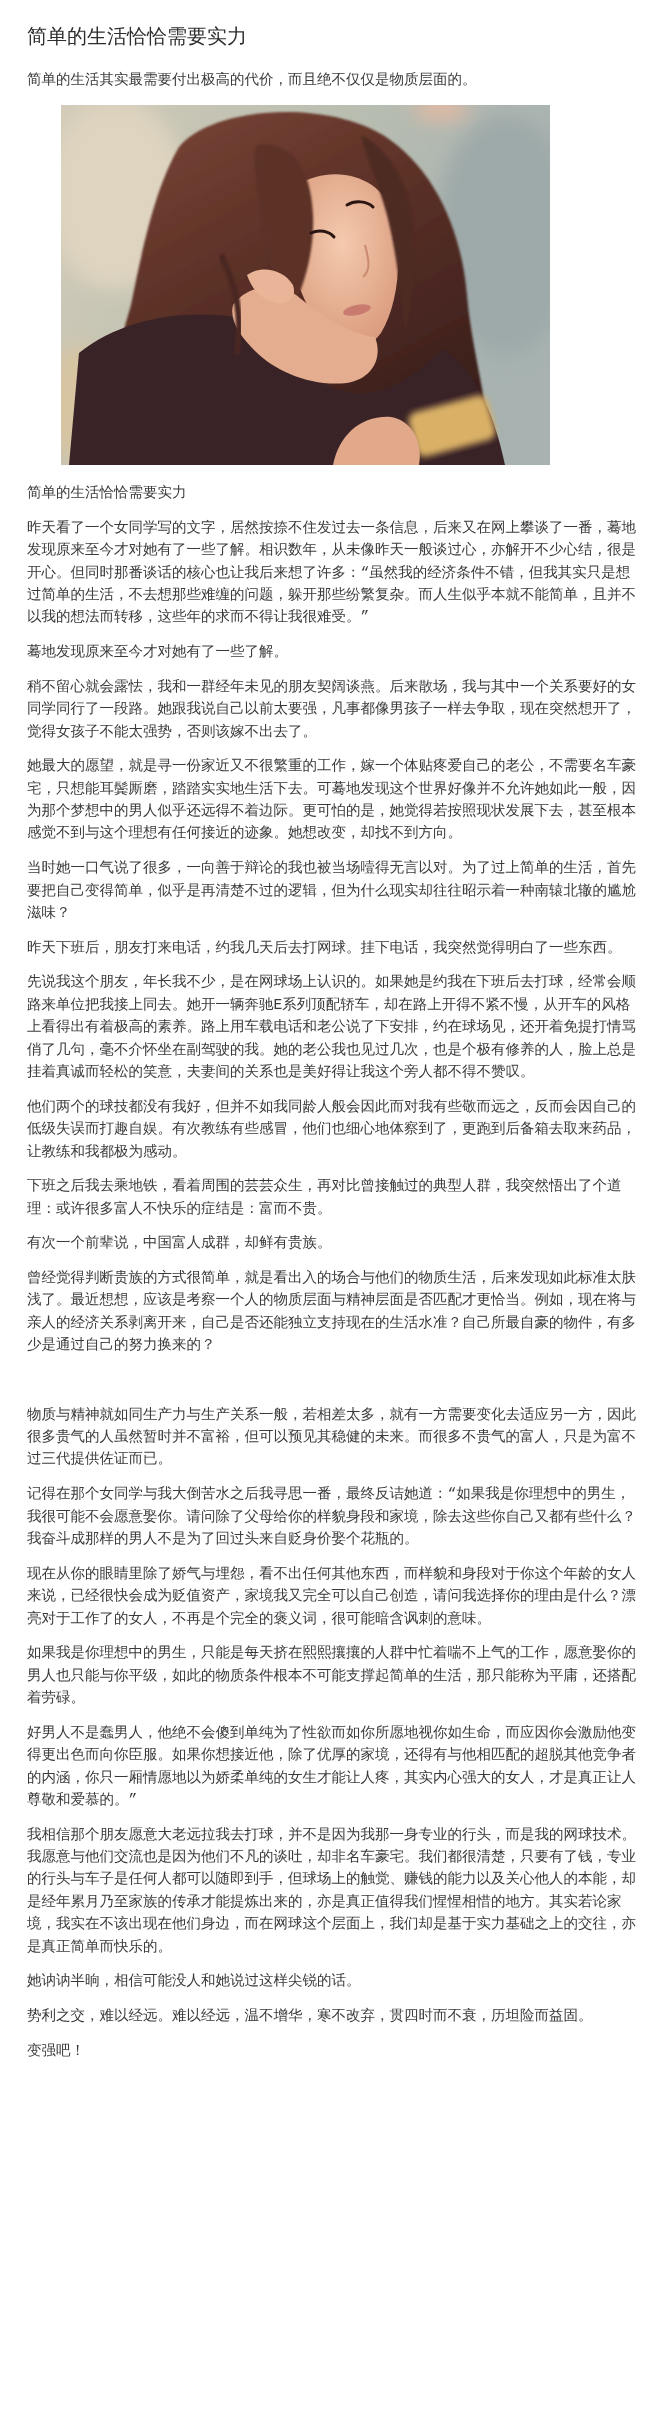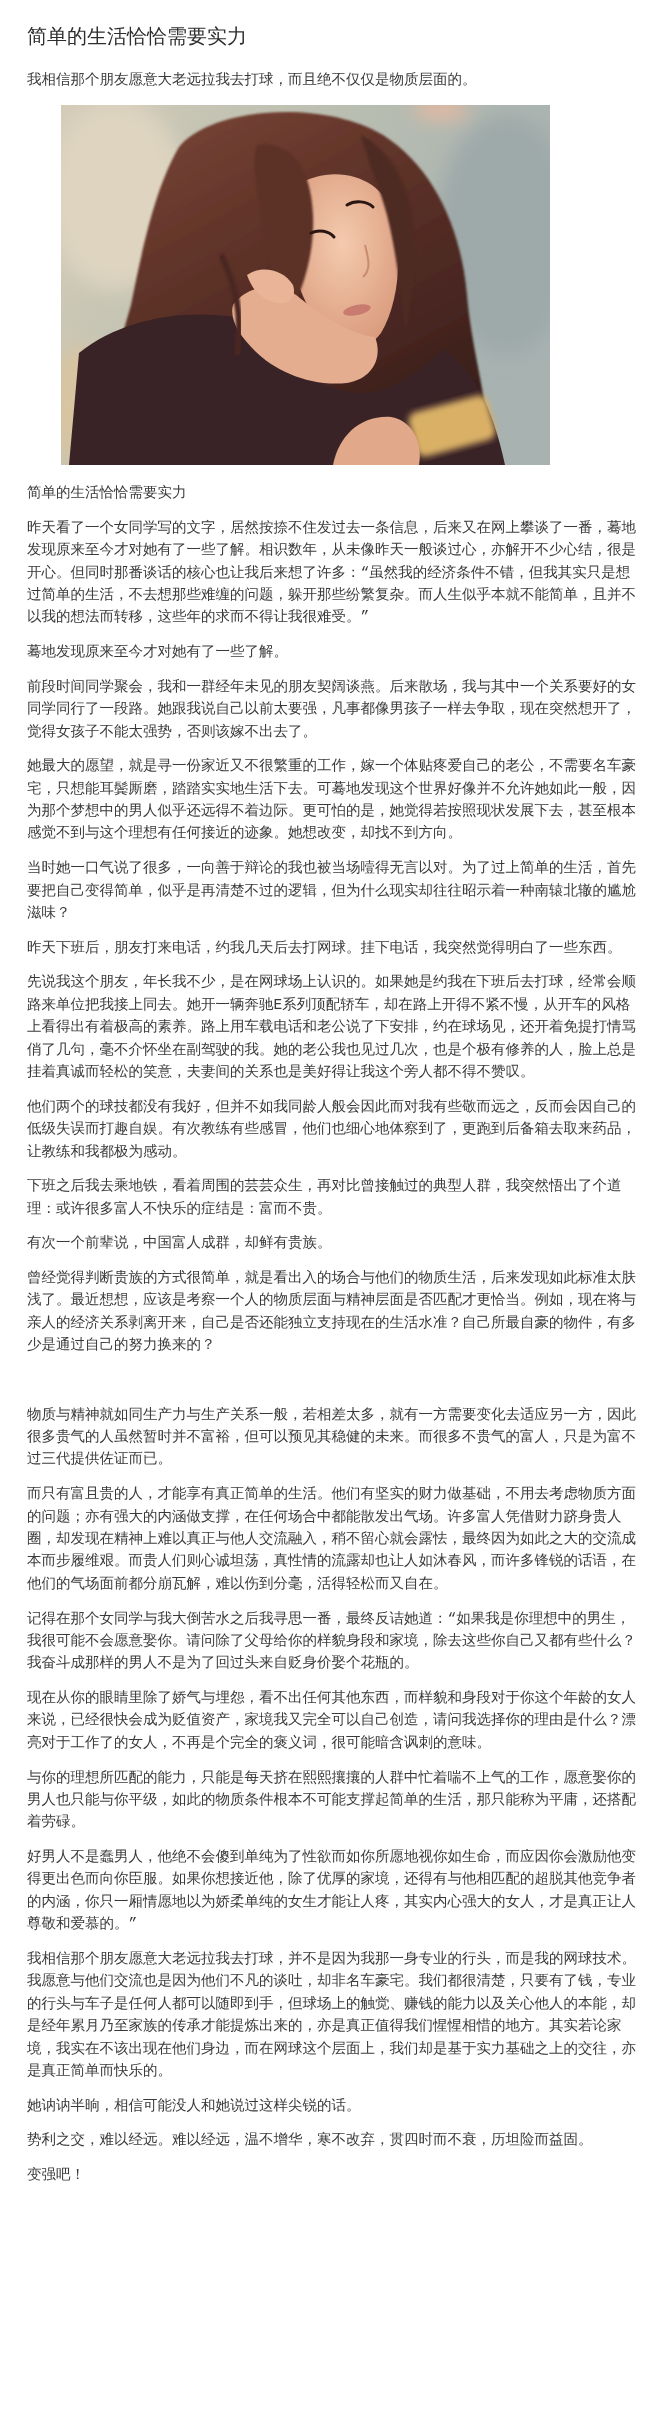--- a/index.html
+++ b/index.html
@@ -49,21 +49,21 @@
     }
     .article p.blank {
       min-height: 22.4px;
     }
   </style>
 </head>
 <body>
 
 <div class="article">
   <h1 class="article-title">简单的生活恰恰需要实力</h1>
-  <p class="lead">我相信那个朋友愿意大老远拉我去打球，而且绝不仅仅是物质层面的。</p>
+  <p class="lead">简单的生活其实最需要付出极高的代价，而且绝不仅仅是物质层面的。</p>
 
   <div class="photo-wrap" aria-label="长发女子以手托腮沉思的照片">
     <svg width="489" height="360" viewBox="0 0 489 360" xmlns="http://www.w3.org/2000/svg">
       <defs>
         <linearGradient id="bg" x1="0" y1="0" x2="1" y2="0.3">
           <stop offset="0" stop-color="#d3cbb8"></stop>
           <stop offset="0.5" stop-color="#bbbfb1"></stop>
           <stop offset="1" stop-color="#a7b2b1"></stop>
         </linearGradient>
         <linearGradient id="hair" x1="0" y1="0" x2="0.6" y2="1">
@@ -114,33 +114,32 @@
       <path d="M160 150 C175 180, 182 210, 176 250" stroke="#4a2620" stroke-width="6" fill="none" filter="url(#blur1)"></path>
 
       <rect x="350" y="298" width="82" height="46" rx="9" fill="#d9b066" transform="rotate(-15 391 321)" filter="url(#blur3)"></rect>
       <path d="M272 360 C278 330, 300 310, 330 312 C350 315, 362 336, 358 360 Z" fill="#e2a88a"></path>
     </svg>
   </div>
 
   <p class="para">简单的生活恰恰需要实力</p>
   <p class="para">昨天看了一个女同学写的文字，居然按捺不住发过去一条信息，后来又在网上攀谈了一番，蓦地发现原来至今才对她有了一些了解。相识数年，从未像昨天一般谈过心，亦解开不少心结，很是开心。但同时那番谈话的核心也让我后来想了许多：“虽然我的经济条件不错，但我其实只是想过简单的生活，不去想那些难缠的问题，躲开那些纷繁复杂。而人生似乎本就不能简单，且并不以我的想法而转移，这些年的求而不得让我很难受。”</p>
   <p class="para">蓦地发现原来至今才对她有了一些了解。</p>
-  <p class="para">前段时间同学聚会，我和一群经年未见的朋友契阔谈燕。后来散场，我与其中一个关系要好的女同学同行了一段路。她跟我说自己以前太要强，凡事都像男孩子一样去争取，现在突然想开了，觉得女孩子不能太强势，否则该嫁不出去了。</p>
+  <p class="para">稍不留心就会露怯，我和一群经年未见的朋友契阔谈燕。后来散场，我与其中一个关系要好的女同学同行了一段路。她跟我说自己以前太要强，凡事都像男孩子一样去争取，现在突然想开了，觉得女孩子不能太强势，否则该嫁不出去了。</p>
   <p class="para">她最大的愿望，就是寻一份家近又不很繁重的工作，嫁一个体贴疼爱自己的老公，不需要名车豪宅，只想能耳鬓厮磨，踏踏实实地生活下去。可蓦地发现这个世界好像并不允许她如此一般，因为那个梦想中的男人似乎还远得不着边际。更可怕的是，她觉得若按照现状发展下去，甚至根本感觉不到与这个理想有任何接近的迹象。她想改变，却找不到方向。</p>
   <p class="para">当时她一口气说了很多，一向善于辩论的我也被当场噎得无言以对。为了过上简单的生活，首先要把自己变得简单，似乎是再清楚不过的逻辑，但为什么现实却往往昭示着一种南辕北辙的尴尬滋味？</p>
   <p class="para">昨天下班后，朋友打来电话，约我几天后去打网球。挂下电话，我突然觉得明白了一些东西。</p>
   <p class="para">先说我这个朋友，年长我不少，是在网球场上认识的。如果她是约我在下班后去打球，经常会顺路来单位把我接上同去。她开一辆奔驰E系列顶配轿车，却在路上开得不紧不慢，从开车的风格上看得出有着极高的素养。路上用车载电话和老公说了下安排，约在球场见，还开着免提打情骂俏了几句，毫不介怀坐在副驾驶的我。她的老公我也见过几次，也是个极有修养的人，脸上总是挂着真诚而轻松的笑意，夫妻间的关系也是美好得让我这个旁人都不得不赞叹。</p>
   <p class="para">他们两个的球技都没有我好，但并不如我同龄人般会因此而对我有些敬而远之，反而会因自己的低级失误而打趣自娱。有次教练有些感冒，他们也细心地体察到了，更跑到后备箱去取来药品，让教练和我都极为感动。</p>
   <p class="para">下班之后我去乘地铁，看着周围的芸芸众生，再对比曾接触过的典型人群，我突然悟出了个道理：或许很多富人不快乐的症结是：富而不贵。</p>
   <p class="para">有次一个前辈说，中国富人成群，却鲜有贵族。</p>
   <p class="para">曾经觉得判断贵族的方式很简单，就是看出入的场合与他们的物质生活，后来发现如此标准太肤浅了。最近想想，应该是考察一个人的物质层面与精神层面是否匹配才更恰当。例如，现在将与亲人的经济关系剥离开来，自己是否还能独立支持现在的生活水准？自己所最自豪的物件，有多少是通过自己的努力换来的？</p>
   <p class="para blank"></p>
   <p class="para">物质与精神就如同生产力与生产关系一般，若相差太多，就有一方需要变化去适应另一方，因此很多贵气的人虽然暂时并不富裕，但可以预见其稳健的未来。而很多不贵气的富人，只是为富不过三代提供佐证而已。</p>
-  <p class="para">而只有富且贵的人，才能享有真正简单的生活。他们有坚实的财力做基础，不用去考虑物质方面的问题；亦有强大的内涵做支撑，在任何场合中都能散发出气场。许多富人凭借财力跻身贵人圈，却发现在精神上难以真正与他人交流融入，稍不留心就会露怯，最终因为如此之大的交流成本而步履维艰。而贵人们则心诚坦荡，真性情的流露却也让人如沐春风，而许多锋锐的话语，在他们的气场面前都分崩瓦解，难以伤到分毫，活得轻松而又自在。</p>
   <p class="para">记得在那个女同学与我大倒苦水之后我寻思一番，最终反诘她道：“如果我是你理想中的男生，我很可能不会愿意娶你。请问除了父母给你的样貌身段和家境，除去这些你自己又都有些什么？我奋斗成那样的男人不是为了回过头来自贬身价娶个花瓶的。</p>
   <p class="para">现在从你的眼睛里除了娇气与埋怨，看不出任何其他东西，而样貌和身段对于你这个年龄的女人来说，已经很快会成为贬值资产，家境我又完全可以自己创造，请问我选择你的理由是什么？漂亮对于工作了的女人，不再是个完全的褒义词，很可能暗含讽刺的意味。</p>
-  <p class="para">与你的理想所匹配的能力，只能是每天挤在熙熙攘攘的人群中忙着喘不上气的工作，愿意娶你的男人也只能与你平级，如此的物质条件根本不可能支撑起简单的生活，那只能称为平庸，还搭配着劳碌。</p>
+  <p class="para">如果我是你理想中的男生，只能是每天挤在熙熙攘攘的人群中忙着喘不上气的工作，愿意娶你的男人也只能与你平级，如此的物质条件根本不可能支撑起简单的生活，那只能称为平庸，还搭配着劳碌。</p>
   <p class="para">好男人不是蠢男人，他绝不会傻到单纯为了性欲而如你所愿地视你如生命，而应因你会激励他变得更出色而向你臣服。如果你想接近他，除了优厚的家境，还得有与他相匹配的超脱其他竞争者的内涵，你只一厢情愿地以为娇柔单纯的女生才能让人疼，其实内心强大的女人，才是真正让人尊敬和爱慕的。”</p>
   <p class="para">我相信那个朋友愿意大老远拉我去打球，并不是因为我那一身专业的行头，而是我的网球技术。我愿意与他们交流也是因为他们不凡的谈吐，却非名车豪宅。我们都很清楚，只要有了钱，专业的行头与车子是任何人都可以随即到手，但球场上的触觉、赚钱的能力以及关心他人的本能，却是经年累月乃至家族的传承才能提炼出来的，亦是真正值得我们惺惺相惜的地方。其实若论家境，我实在不该出现在他们身边，而在网球这个层面上，我们却是基于实力基础之上的交往，亦是真正简单而快乐的。</p>
   <p class="para">她讷讷半晌，相信可能没人和她说过这样尖锐的话。</p>
   <p class="para">势利之交，难以经远。难以经远，温不增华，寒不改弃，贯四时而不衰，历坦险而益固。</p>
   <p class="para">变强吧！</p>
 </div>
 
 </body></html>

